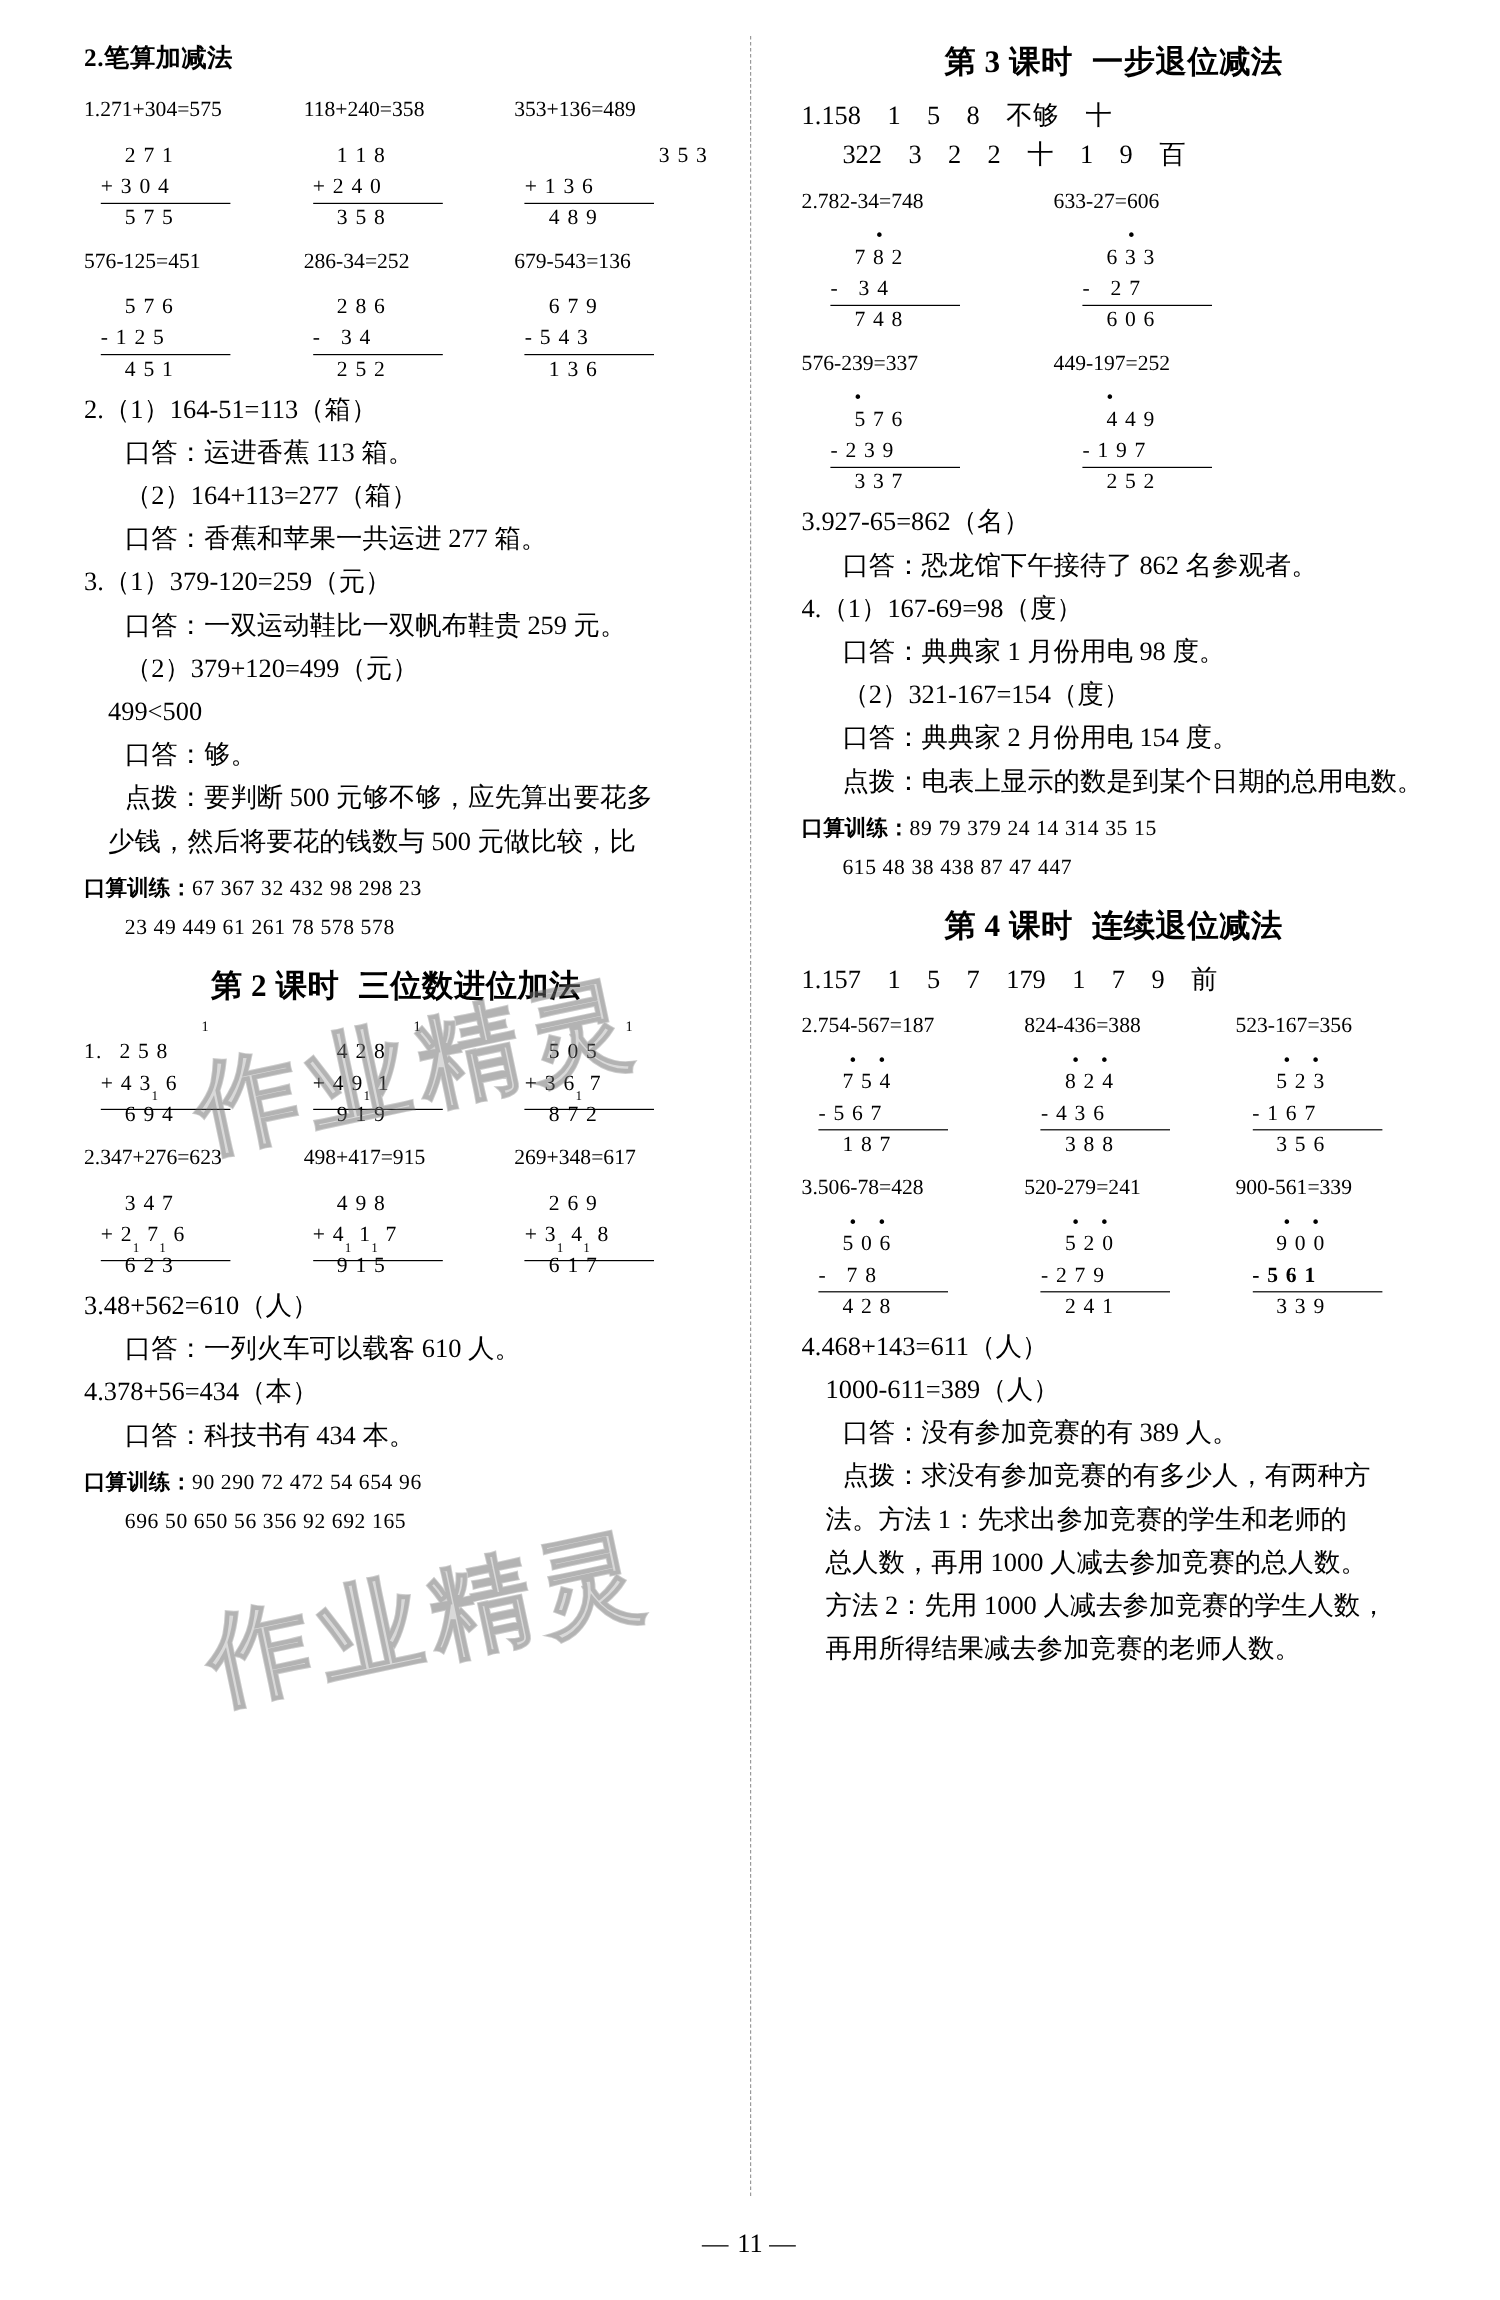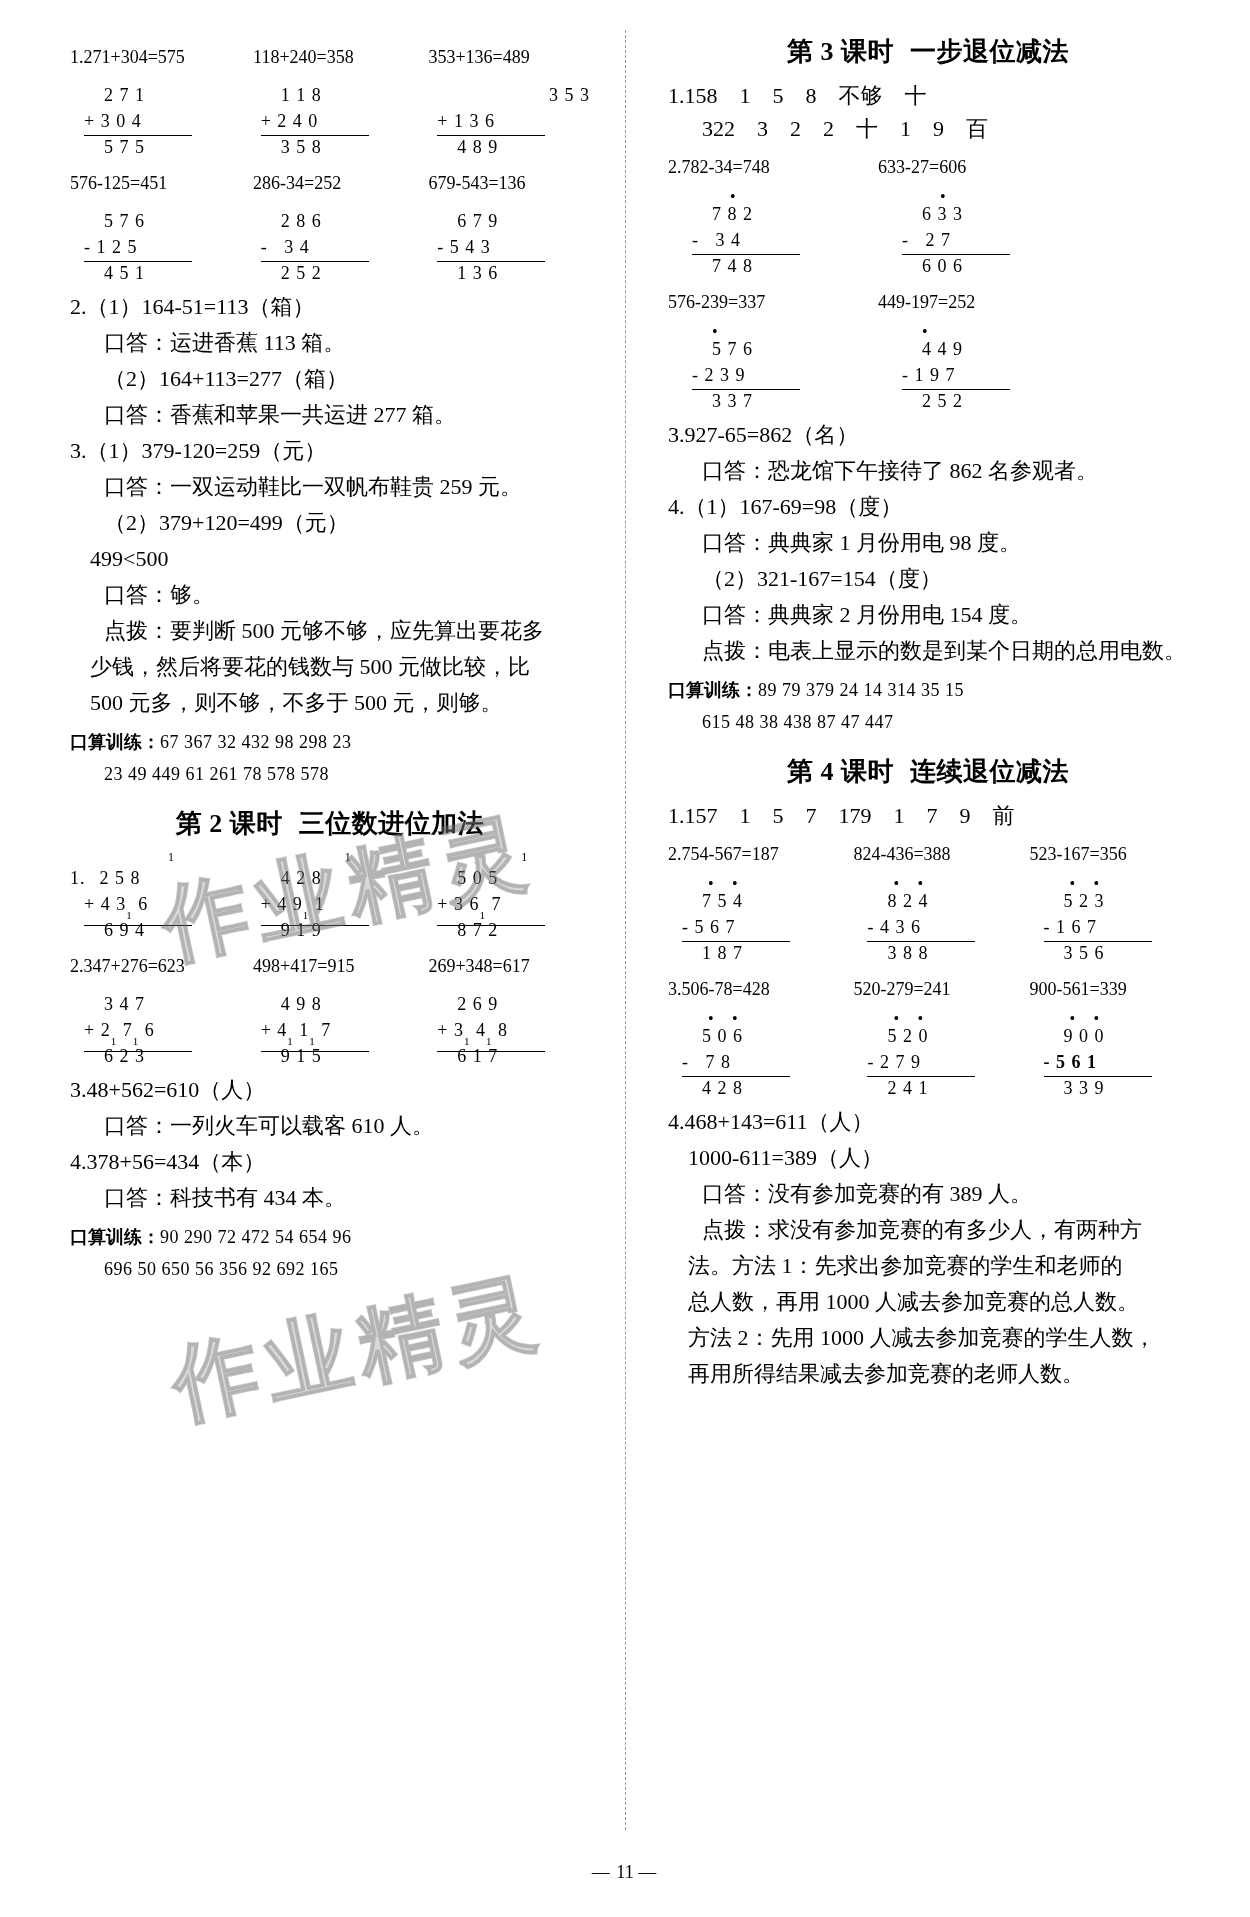--- a/index.html
+++ b/index.html
@@ -116,21 +116,21 @@
     line-height:32px;
     margin-top:8px;
   }
   .oral .lbl{font-weight:bold;}
   .oral .vals{letter-spacing:0.5px;}
 
   .pagenum{
     position:absolute;
     left:0;right:0;bottom:34px;
     text-align:center;
-    font-size:18px;
+    font-size:22px;
   }
   .pagenum .dash{letter-spacing:2px;}
 
   
   .wm{
     position:absolute;
     font-family:"Liberation Sans", sans-serif;
     font-weight:bold;
     color:rgba(120,120,120,0.28);
     -webkit-text-stroke:1.5px rgba(110,110,110,0.35);
@@ -145,20 +145,21 @@
 </style>
 </head>
 <body>
 
 <div class="page">
 
   <div class="divider"></div>
 
   <div class="col col-left">
 
+    <div class="sec-title">2.笔算加减法</div>
 
 
     <div class="eqrow">
       <div class="e" style="width:180px;"><span>1.</span><span>271+304=575</span></div>
       <div class="e" style="width:172px;"><span>118+240=358</span></div>
       <div class="e" style="width:168px;"><span>353+136=489</span></div>
     </div>
 
     <div class="vrow r3">
       <div class="vcalc">
@@ -207,21 +208,20 @@
     <div class="line indent">（2）164+113=277（箱）</div>
     <div class="line indent">口答：香蕉和苹果一共运进 277 箱。</div>
 
     <div class="line">3.（1）379-120=259（元）</div>
     <div class="line indent">口答：一双运动鞋比一双帆布鞋贵 259 元。</div>
     <div class="line indent">（2）379+120=499（元）</div>
     <div class="line indent2">499&lt;500</div>
     <div class="line indent">口答：够。</div>
     <div class="line indent">点拨：要判断 500 元够不够，应先算出要花多</div>
     <div class="line indent2">少钱，然后将要花的钱数与 500 元做比较，比</div>
-    <div class="line indent2">500 元多，则不够，不多于 500 元，则够。</div>
 
     <div class="oral">
       <div><span class="lbl">口算训练：</span><span class="vals">67    367    32    432    98    298    23</span></div>
       <div style="margin-left:34px;"><span class="vals">23    49    449    61    261    78    578    578</span></div>
     </div>
 
     <div class="lesson-title">
       <span class="num">第 2 课时</span><span>三位数进位加法</span>
     </div>
 

